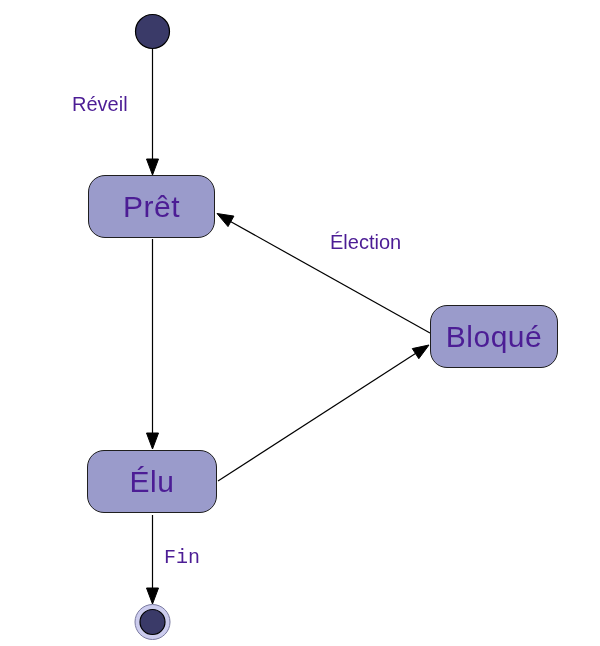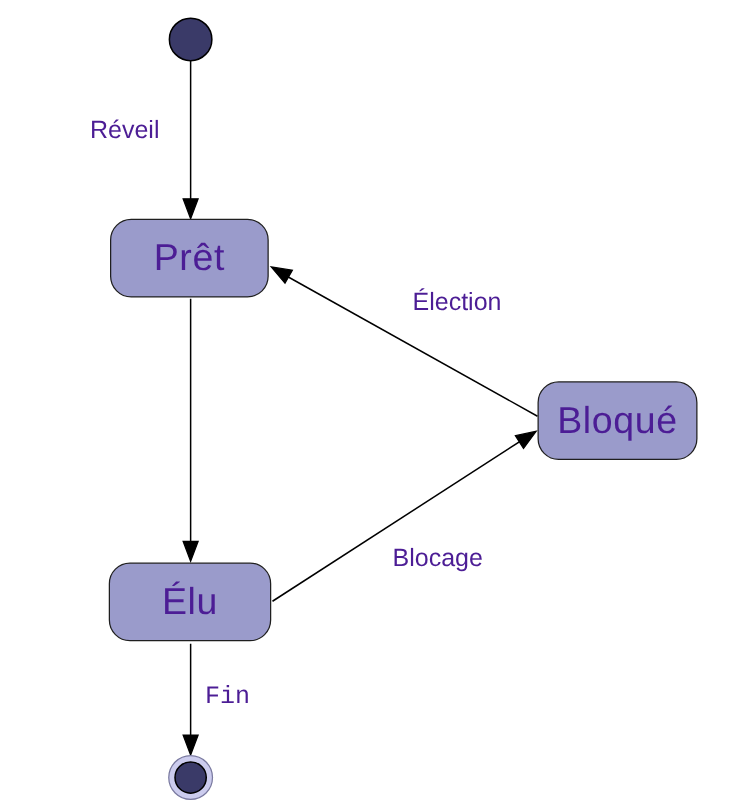--- a/index.html
+++ b/index.html
@@ -79,17 +79,16 @@
 
   <div class="state" id="state-bloque">
     <span class="state-label">Bloqué</span>
   </div>
 
   <div class="state" id="state-elu">
     <span class="state-label">Élu</span>
   </div>
 
   <span class="edge-label" id="label-reveil">Réveil</span>
-  <span class="edge-label" id="label-blocage">Blocage</span>
   <span class="edge-label" id="label-deblocage">Élection</span>
   <span class="edge-label" id="label-fin">Fin</span>
 
 </div>
 
 </body></html>

